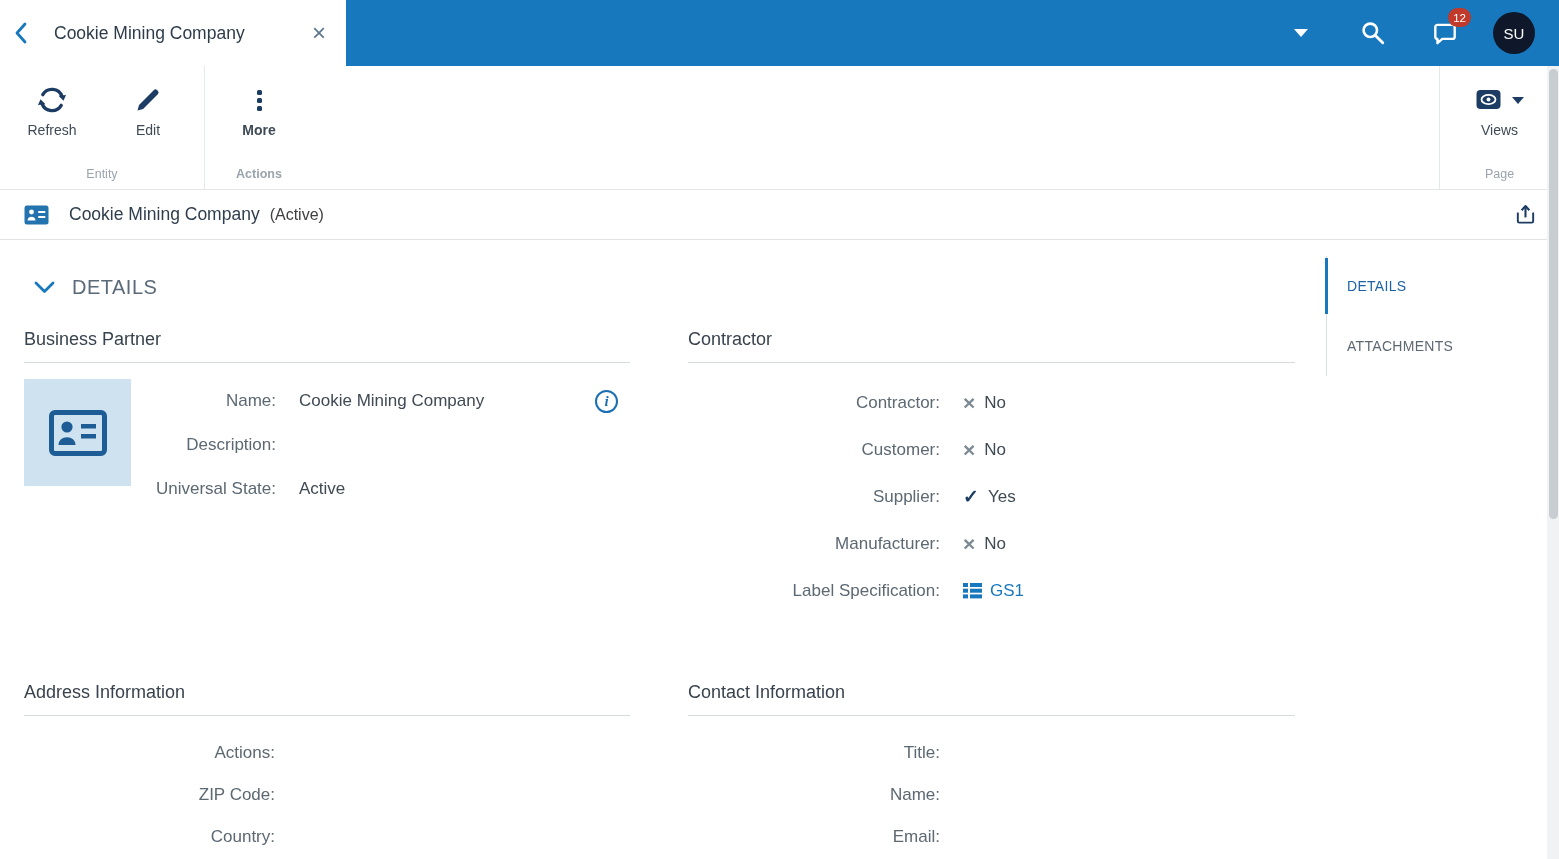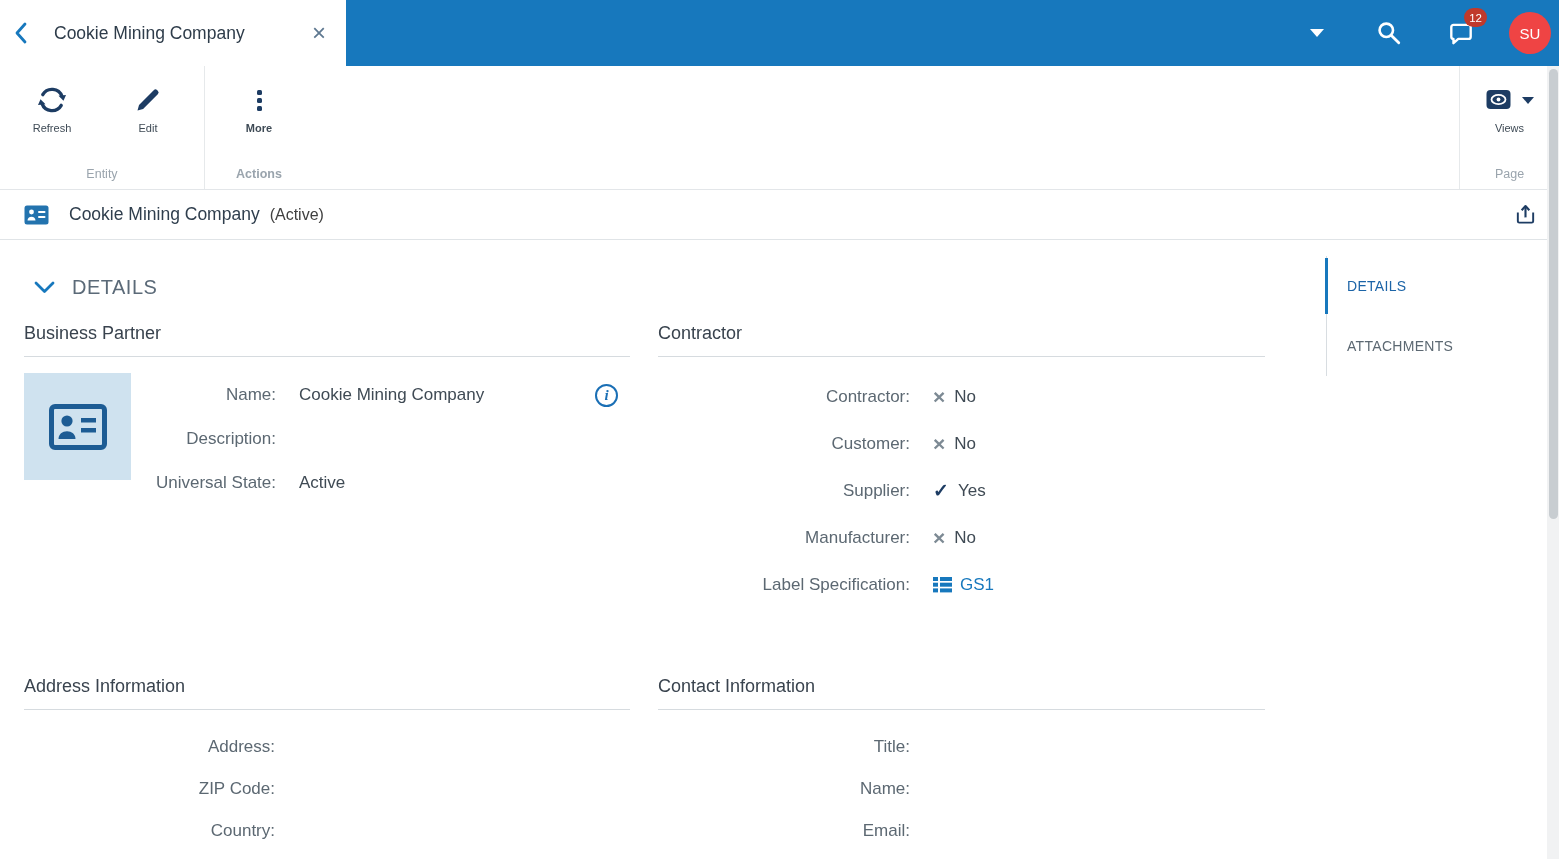--- a/index.html
+++ b/index.html
@@ -5,56 +5,56 @@
   * { margin:0; padding:0; box-sizing:border-box; }
   html,body { width:1559px; height:859px; overflow:hidden; background:#fff;
     font-family:"Liberation Sans", sans-serif; color:#3f4a54; }
 
   
   .topbar { display:flex; height:66px; width:100%; }
   .tab { width:346px; background:#fff; display:flex; align-items:center; padding:0 16px 0 14px; }
   .back-ico { display:flex; align-items:center; cursor:pointer; }
   .tab-title { font-size:17.5px; color:#2e3c4a; margin-left:26px; flex:1; white-space:nowrap; }
   .tab-close { font-size:24px; color:#5b7democratic; color:#5e7890; cursor:pointer; line-height:1; padding:0 4px; }
-  .bluebar { flex:1; background:#1778bd; display:flex; align-items:center; justify-content:flex-end; padding-right:8px; }
+  .bluebar { flex:1; background:#1778bd; display:flex; align-items:center; justify-content:flex-end; padding-right:24px; }
   .bar-item { width:72px; height:66px; display:flex; align-items:center; justify-content:center; position:relative; cursor:pointer; }
   .caret-down-white { width:0; height:0; border-left:7px solid transparent; border-right:7px solid transparent; border-top:8px solid #fff; }
   .badge { position:absolute; top:8px; right:10px; background:#c0392b; color:#fff; font-size:11.5px;
     min-width:20px; height:19px; border-radius:10px; display:flex; align-items:center; justify-content:center; padding:0 5px; }
-  .avatar { width:42px; height:42px; border-radius:50%; background:#ef4444; color:#fff; font-size:15px;
+  .avatar { width:42px; height:42px; border-radius:50%; background:#0f172a; color:#fff; font-size:15px;
     display:flex; align-items:center; justify-content:center; margin-left:12px; cursor:pointer; }
 
   
   .ribbon { height:124px; display:flex; border-bottom:1px solid #e3e6e9; background:#fff; }
   .ribbon-group { display:flex; flex-direction:column; }
   .rg-buttons { flex:1; display:flex; align-items:flex-start; padding-top:12px; }
   .rg-label { text-align:center; color:#9aa4ad; font-size:12.5px; padding-bottom:8px; }
   .rg-sep-r { border-right:1px solid #e6e9eb; }
   .rg-sep-l { border-left:1px solid #e6e9eb; }
   .rbtn { width:96px; display:flex; flex-direction:column; align-items:center; cursor:pointer; }
   .rbtn-icon { height:44px; display:flex; align-items:center; justify-content:center; }
-  .rbtn-label { font-size:11px; color:#3e4a55; }
+  .rbtn-label { font-size:14px; color:#3e4a55; }
   .more-dots { display:flex; flex-direction:column; gap:3px; }
   .more-dots i { width:5px; height:5px; background:#1d3c63; border-radius:1.5px; display:block; }
   .ribbon-spacer { flex:1; }
   .views-row { display:flex; align-items:center; gap:7px; }
   .caret-down-navy { width:0; height:0; border-left:6px solid transparent; border-right:6px solid transparent; border-top:7px solid #1d3c63; }
 
   
   .entity-header { height:50px; display:flex; align-items:center; padding:0 22px 0 24px; border-bottom:1px solid #e0e4e7; }
   .entity-title { font-size:17.5px; color:#2f3e4d; margin-left:20px; }
   .entity-status { font-size:16px; color:#404040; margin-left:10px; }
   .eh-spacer { flex:1; }
 
   
   .content { display:flex; height:619px; }
   .main { flex:1; padding-left:24px; }
   .section-header { display:flex; align-items:center; gap:17px; padding:36px 0 24px 10px; cursor:pointer; }
   .section-title { font-size:20px; color:#5b6a78; letter-spacing:0.5px; }
-  .columns { display:grid; grid-template-columns:606px 607px; column-gap:28px; }
+  .columns { display:grid; grid-template-columns:606px 607px; column-gap:58px;margin-top:6px; }
   .panel-title { font-size:18px; color:#39434e; padding-bottom:12px; border-bottom:1px solid #d6dbdf; margin-bottom:16px; }
   .row2 { margin-top:68px; }
   .bp-body { display:flex; }
   .thumb { width:107px; height:107px; background:#cfe2ef; display:flex; align-items:center; justify-content:center; flex-shrink:0; }
   .bp-fields { flex:1; }
   .field-row { display:flex; align-items:center; min-height:44px; font-size:17px; }
   .props .field-row { min-height:47px; }
   .addr .field-row, .cont .field-row { min-height:42px; }
   .field-label { text-align:right; color:#5c6872; padding-right:23px; flex-shrink:0; }
   .bp-fields .field-label { width:168px; }
@@ -151,21 +151,21 @@
             </span>
         </span>
         <span class="rbtn-label">More</span>
       </div>
     </div>
     <div class="rg-label">Actions</div>
   </div>
 
   <div class="ribbon-spacer"></div>
 
-  <div class="ribbon-group rg-sep-l" style="width:100px;">
+  <div class="ribbon-group rg-sep-l" style="width:120px;">
     <div class="rg-buttons" style="justify-content:center;">
       <div class="rbtn">
         <span class="rbtn-icon views-row">
           <svg width="30" height="24" viewBox="0 0 30 24">
             <rect x="1.5" y="2" width="24" height="19" rx="4" fill="#1d3c63"></rect>
             <ellipse cx="13.5" cy="11.5" rx="7" ry="4.6" fill="none" stroke="#fff" stroke-width="1.8"></ellipse>
             <circle cx="13.5" cy="11.5" r="1.9" fill="#fff"></circle>
           </svg>
           <span class="caret-down-navy"></span>
         </span>
@@ -272,21 +272,21 @@
                 <rect x="7" y="12.4" width="12" height="4" fill="#1778bd"></rect>
             </svg>
           </span>
           <span class="field-value link-value">GS1</span>
         </div>
       </div>
 
       <div class="addr row2">
         <div class="panel-title">Address Information</div>
         <div class="field-row">
-          <span class="field-label full-label">Address:</span>
+          <span class="field-label full-label">Actions:</span>
           <span class="field-value"></span>
         </div>
         <div class="field-row">
           <span class="field-label full-label">ZIP Code:</span>
           <span class="field-value"></span>
         </div>
         <div class="field-row">
           <span class="field-label full-label">Country:</span>
           <span class="field-value"></span>
         </div>

